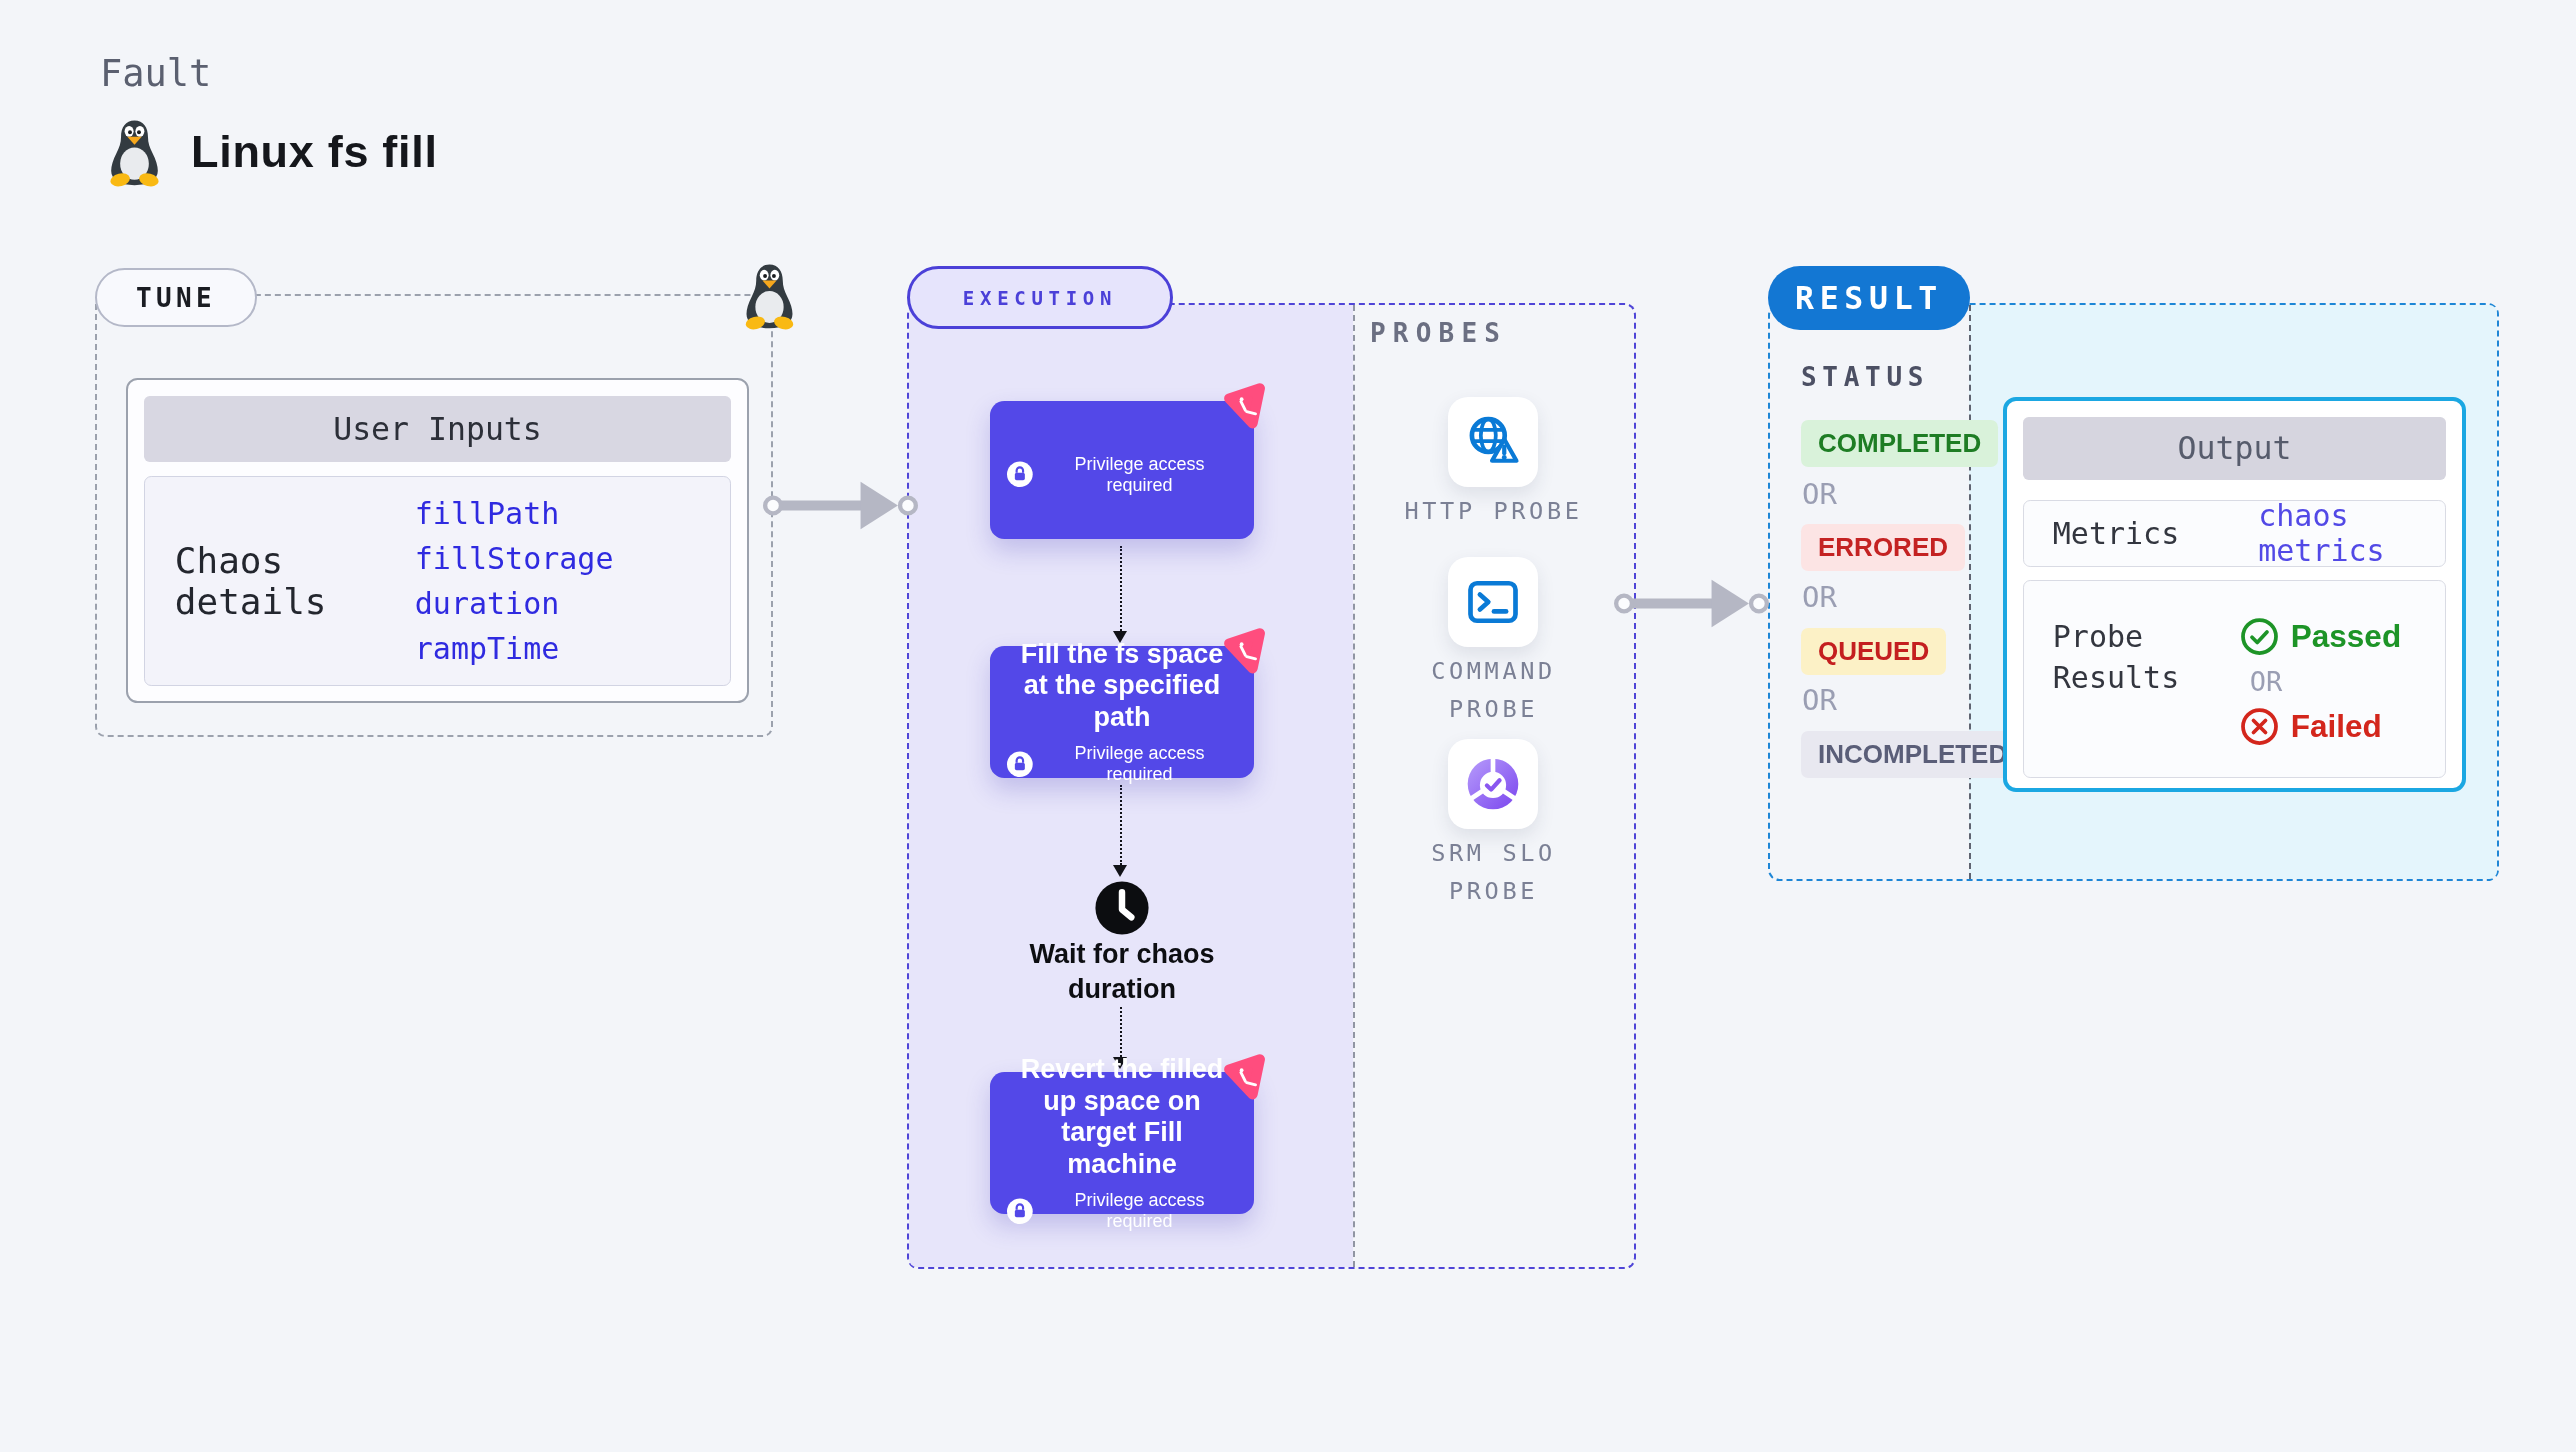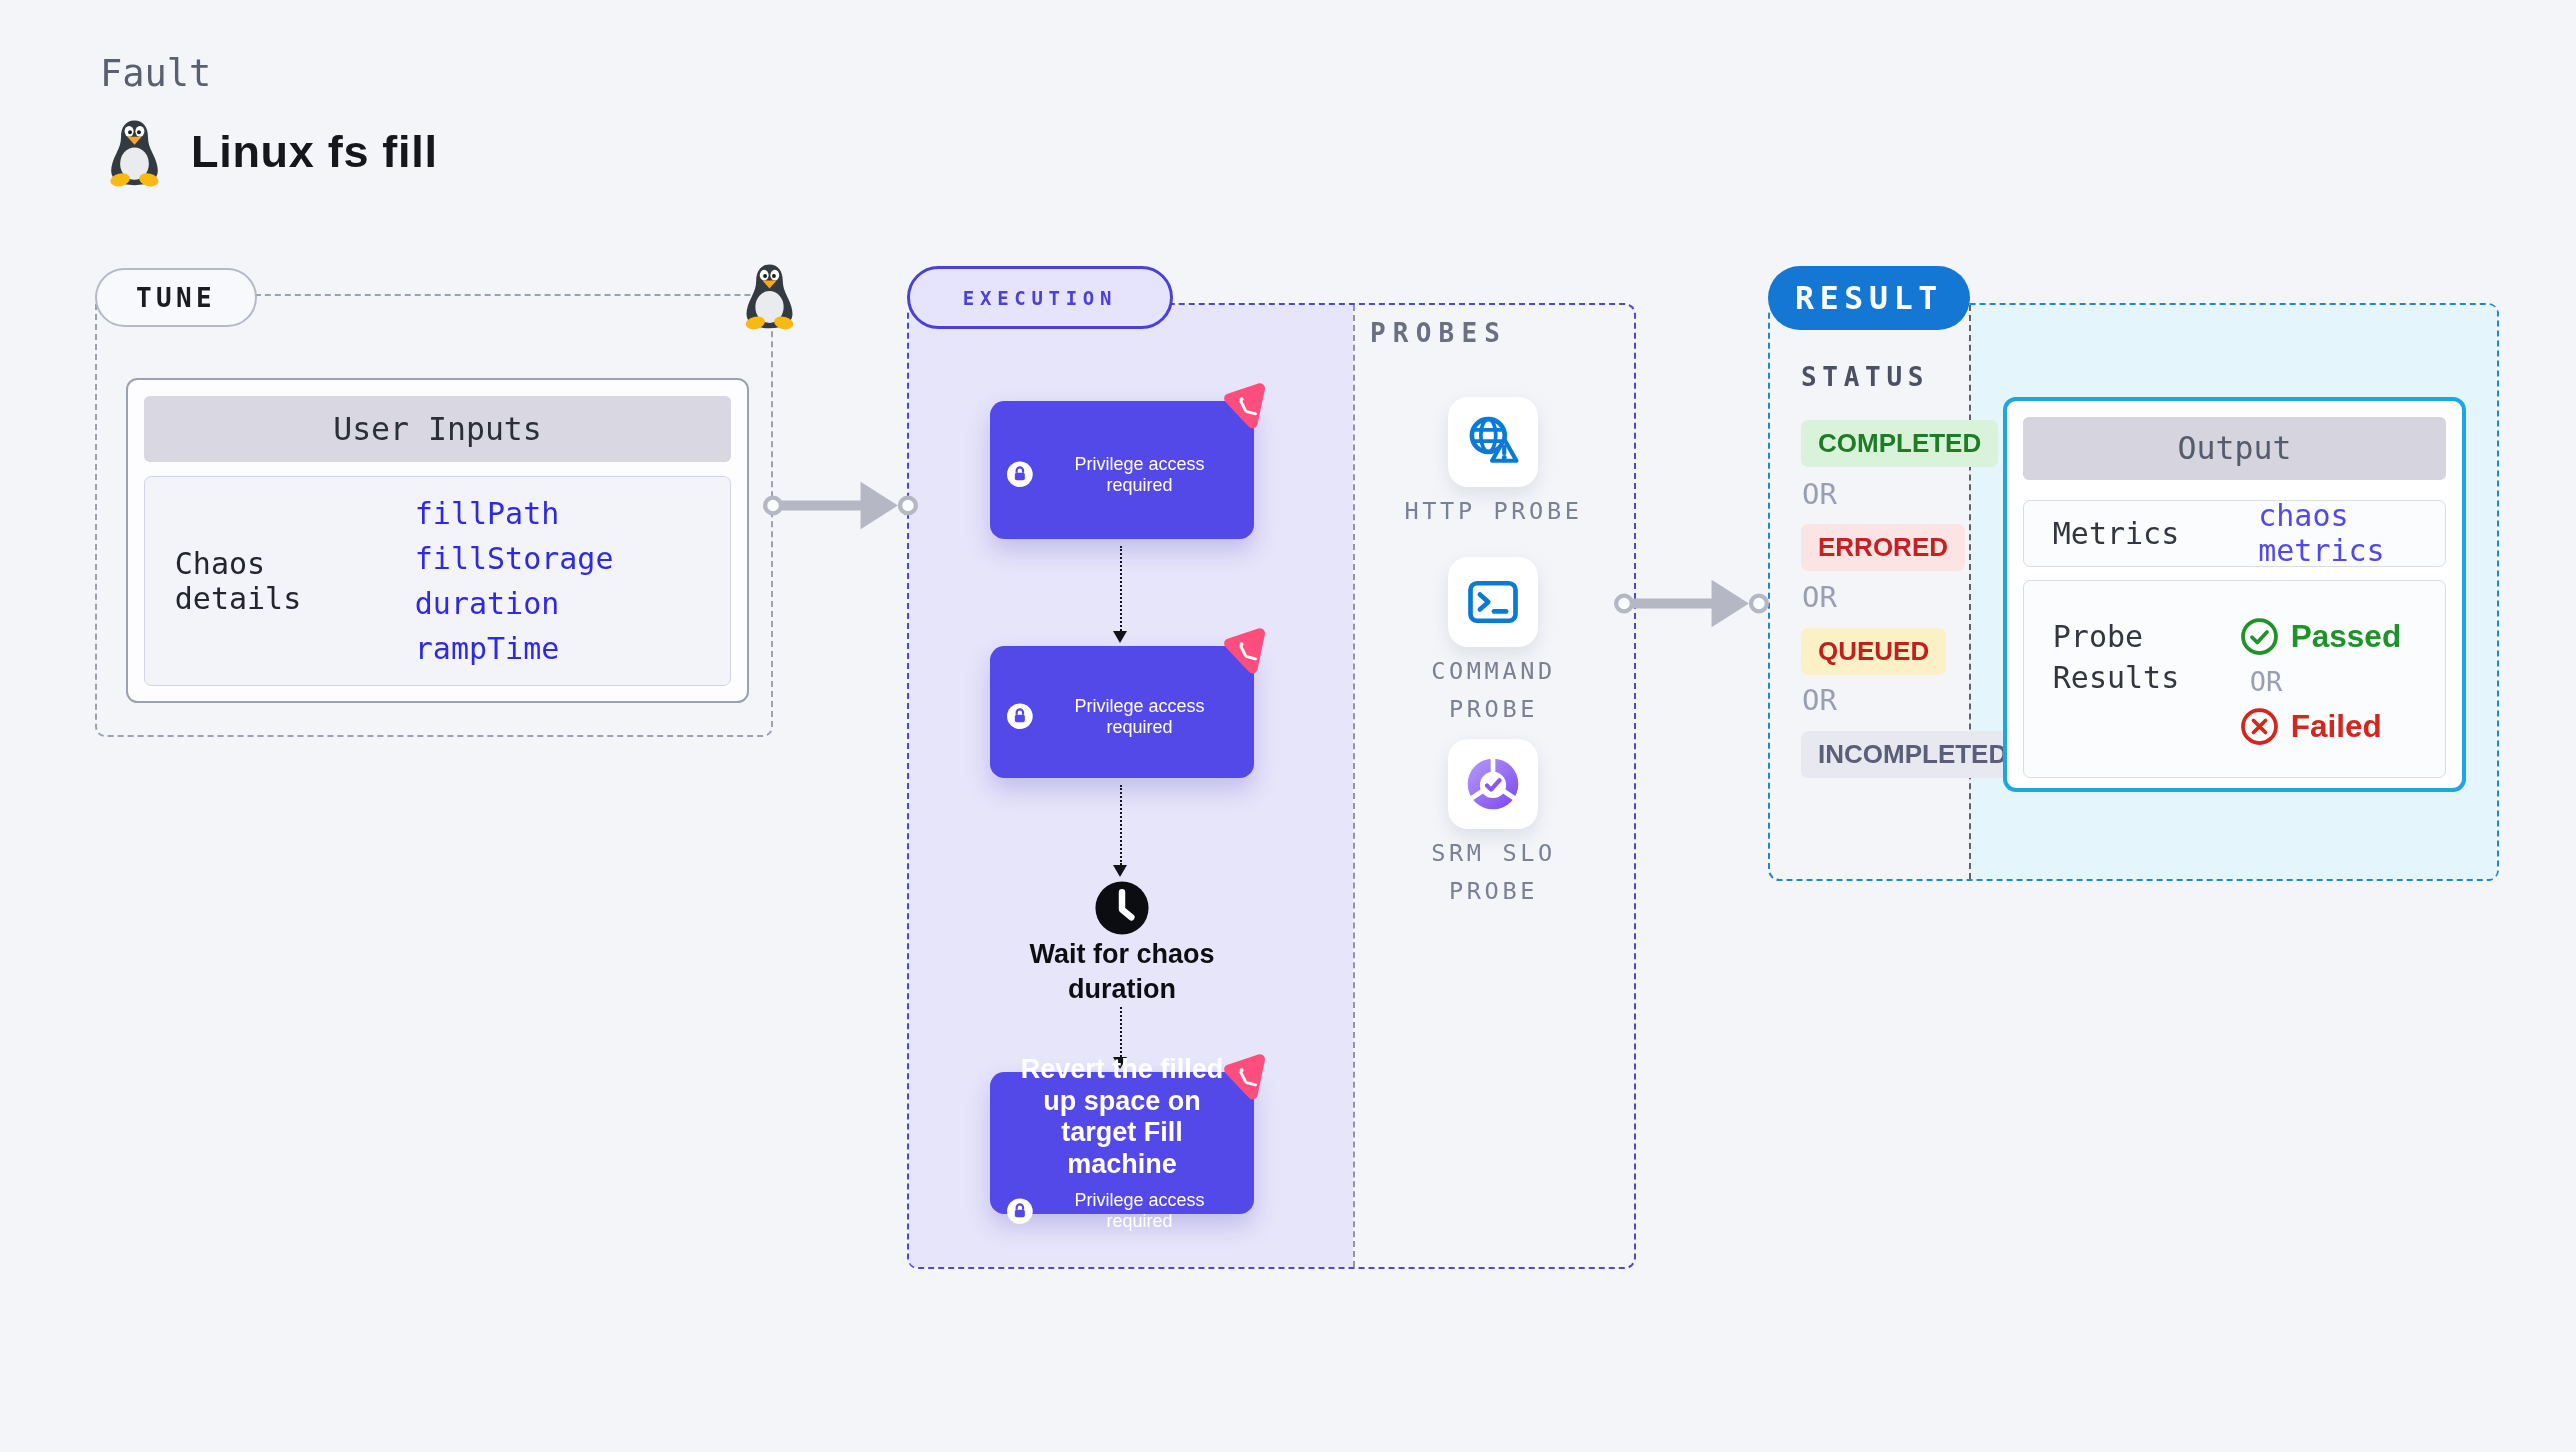--- a/index.html
+++ b/index.html
@@ -26,21 +26,21 @@
   
   .tune-region{position:absolute;left:95px;top:294px;width:678px;height:443px;
                border:2.1px dashed #9ba1ad;border-radius:10px;box-sizing:border-box;}
   .tux-small{position:absolute;left:741px;top:261px;width:57px;height:69px;z-index:6;}
   .user-inputs{position:absolute;left:126px;top:378px;width:623px;height:325px;background:#fdfdff;
                border:2.9px solid #9ba1ad;border-radius:11.5px;box-sizing:border-box;padding:15.8px;z-index:2;}
   .ui-header{height:66px;background:#d8d7e2;border-radius:5.7px;display:flex;align-items:center;
              justify-content:center;font-size:31.5px;color:#2c2f38;}
   .ui-body{margin-top:14.3px;height:210px;background:#f3f3fa;border:1.4px solid #d2d4e3;border-radius:7.2px;
            display:flex;box-sizing:border-box;padding:18.6px 0;}
-  .chaos-label{width:236px;display:flex;align-items:center;padding-left:30px;font-size:30px;color:#23262e;box-sizing:border-box;}
+  .chaos-label{width:236px;display:flex;align-items:center;padding-left:30px;font-size:36px;color:#23262e;box-sizing:border-box;}
   .params{display:flex;flex-direction:column;justify-content:space-between;margin-left:34px;}
   .param{font-size:30px;color:#2f2ae0;}
 
   
   .flow-arrow{position:absolute;z-index:4;}
 
   
   .exec-region{position:absolute;left:907px;top:303px;width:729px;height:966px;
                border:2.9px dashed #4f45d7;border-radius:11.5px;box-sizing:border-box;}
   .exec-fill{position:absolute;left:0;top:0;bottom:0;width:444px;background:#e7e5fa;border-radius:7.9px 0 0 7.9px;}
@@ -187,20 +187,21 @@
 
   <div class="connector conn-1"></div>
 
   <div class="step-card card-2">
     <svg class="chaos-glyph" viewBox="0 0 74 74">
       <path d="M14 24 L56 10 L46 58 Z" fill="#ff4d7e" stroke="#ff4d7e" stroke-width="14" stroke-linejoin="round"></path>
       <path d="M30 28 l6 12" stroke="#fff" stroke-width="4" stroke-linecap="round"></path>
       <path d="M38 42 l12 3" stroke="#fff" stroke-width="4" stroke-linecap="round"></path>
       <circle cx="31" cy="25" r="2.6" fill="#fff"></circle>
     </svg>
+    <div class="step-title">Fill the fs space at the specified path</div>
     <div class="lock-row">
       <svg class="lock-icon" viewBox="0 0 36 36">
         <circle cx="18" cy="18" r="18" fill="#fff"></circle>
         <path d="M13.5 16v-3.2a4.5 4.5 0 0 1 9 0V16" stroke="#5348e8" stroke-width="3" fill="none"></path>
         <rect x="11" y="16" width="14" height="10.5" rx="2.5" fill="#5348e8"></rect>
       </svg>
       <span class="lock-text">Privilege access required</span>
     </div>
   </div>
 

